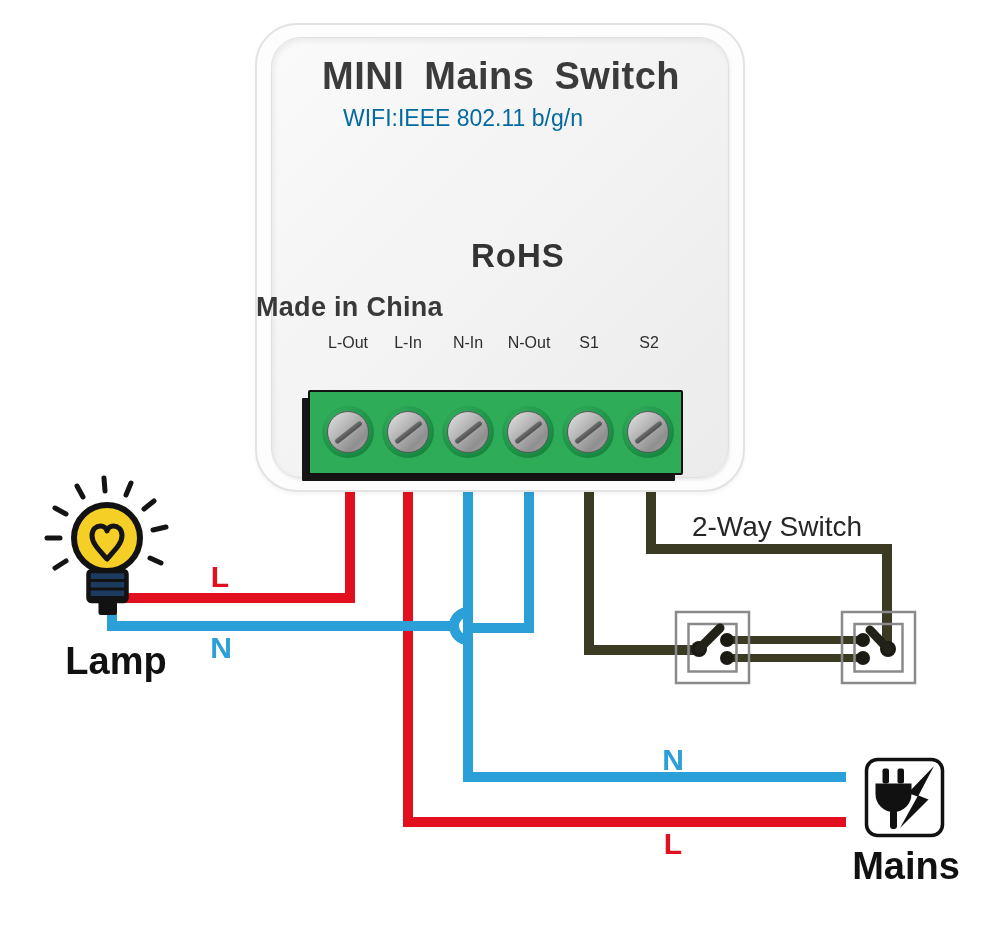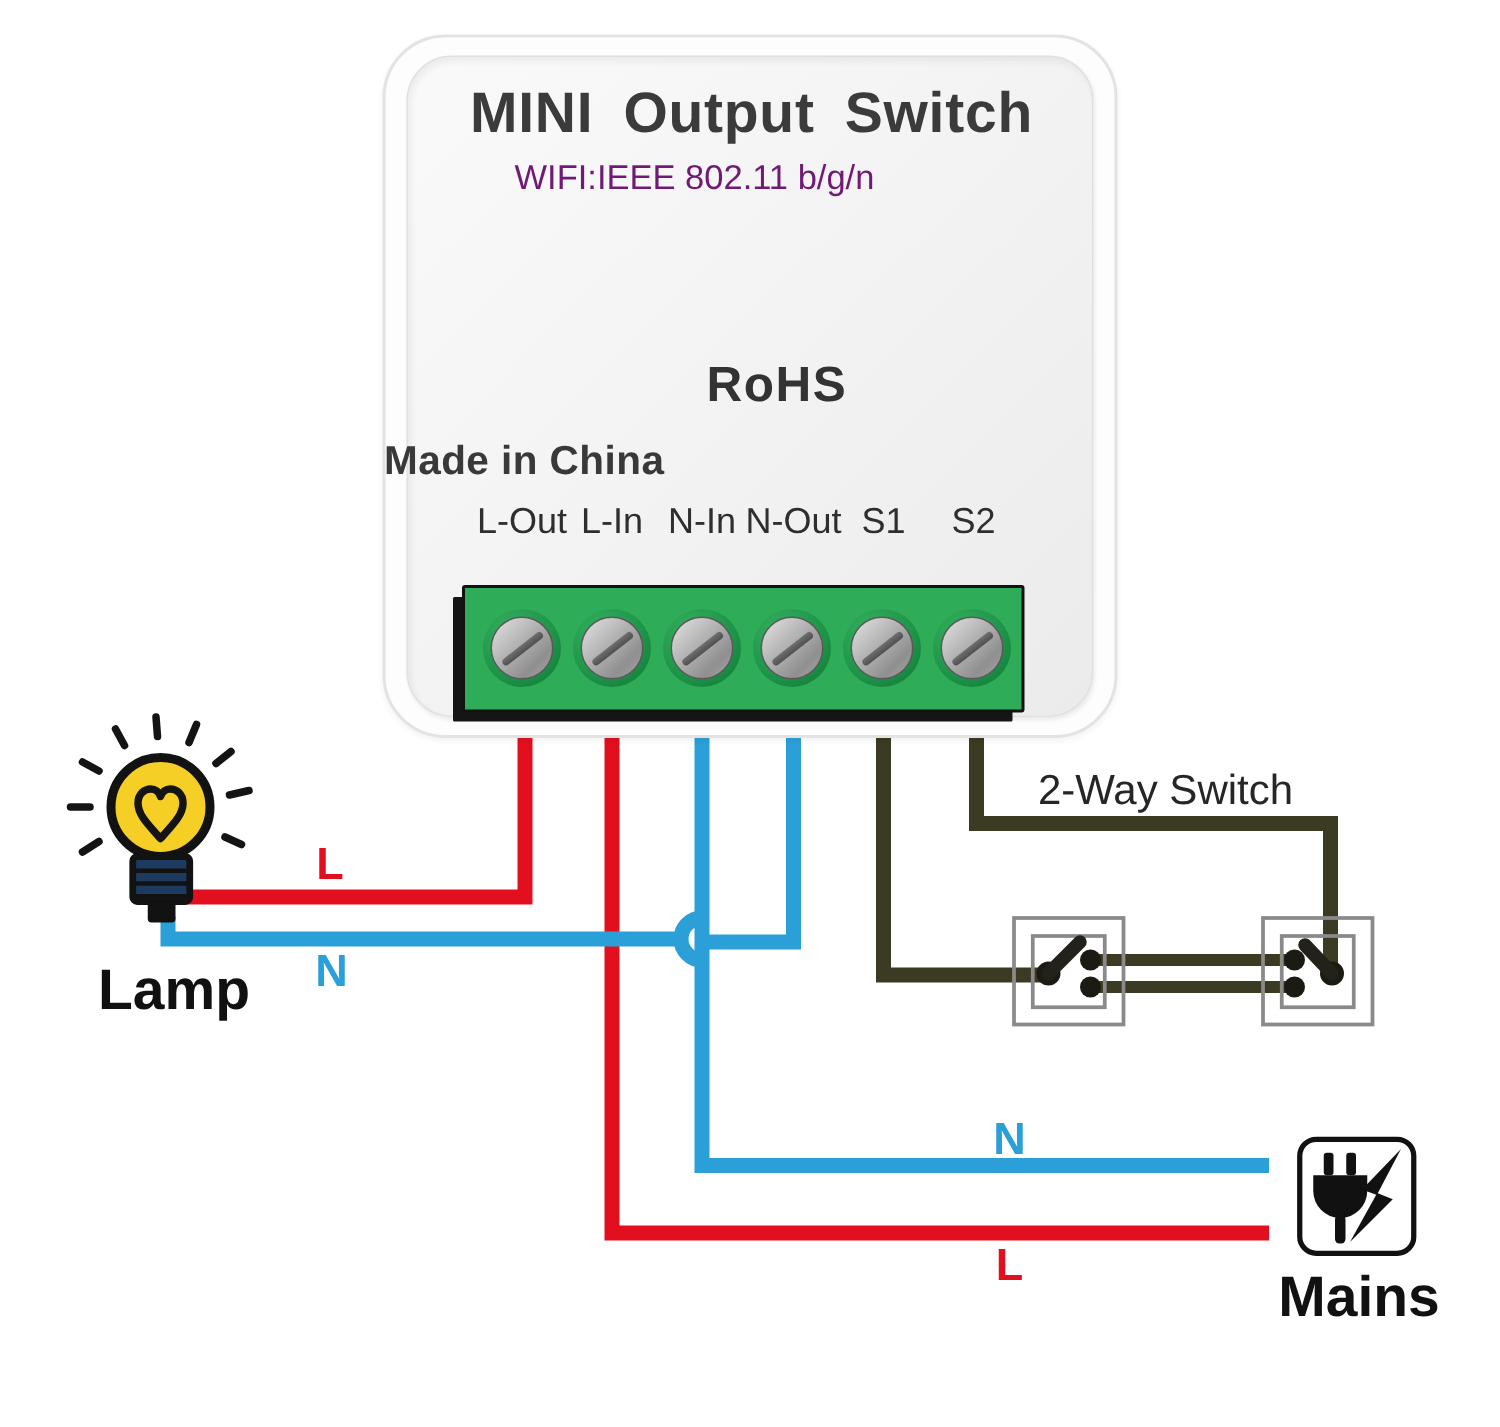--- a/index.html
+++ b/index.html
@@ -17,25 +17,25 @@
     position:absolute;left:271px;top:37px;width:458px;height:441px;
     background:linear-gradient(135deg,#fafafa 0%,#f2f2f2 55%,#ebebeb 100%);
     border:1px solid #e0e0e0;border-radius:30px;
     box-shadow:inset 2px 3px 5px rgba(0,0,0,0.06),1px 2px 3px rgba(0,0,0,0.08);
     box-sizing:border-box;
   }
   .device-title{
     position:absolute;left:256px;top:55px;width:490px;text-align:center;
     font-size:38px;font-weight:bold;color:#3b3b3b;word-spacing:9px;letter-spacing:.5px;
   }
-  .spec-block{position:absolute;left:343px;top:104px;font-size:23px;color:#701a75;line-height:29.5px;}
+  .spec-block{position:absolute;left:343px;top:104px;font-size:23px;color:#0369a1;line-height:29.5px;}
   .rohs{position:absolute;left:471px;top:237px;font-size:33px;font-weight:bold;color:#333;letter-spacing:1px;text-align:center;}
   .made-in{position:absolute;left:256px;top:292px;width:490px;
     font-size:27px;font-weight:600;color:#393939;letter-spacing:.3px;}
-  .tlabel{position:absolute;top:334px;transform:translateX(-50%);font-size:24px;font-weight:500;color:#2e2e2e;white-space:nowrap;}
+  .tlabel{position:absolute;top:334px;transform:translateX(-50%);font-size:16px;font-weight:500;color:#2e2e2e;white-space:nowrap;}
   
   .tblock{
     position:absolute;left:308px;top:390px;width:375px;height:85px;
     background:#2fac57;border:2px solid #121212;border-radius:2px;
     box-shadow:-7px 7px 0 -1px #151515;box-sizing:border-box;
   }
   .seat{position:absolute;top:14px;width:52px;height:52px;border-radius:50%;
     background:radial-gradient(circle at 35% 30%,#35b15f,#1d9348 60%,#0f7434);}
   .screw{position:absolute;left:5px;top:5px;width:42px;height:42px;border-radius:50%;
     background:linear-gradient(135deg,#e3e3e3 0%,#bcbcbc 35%,#8f8f8f 75%,#a9a9a9 100%);
@@ -139,21 +139,21 @@
       </g>
       <text x="618" y="265" text-anchor="middle" font-size="26" font-weight="bold" fill="#ffffff">Wi</text>
       <rect x="642.5" y="235" width="44" height="30.5" rx="7" fill="#ffffff"></rect>
       <text x="664.5" y="259" text-anchor="middle" font-size="25" font-weight="bold" fill="#333333">Fi</text>
     </g>
   </svg>
 
   <div class="device-outer"></div>
   <div class="device-inner"></div>
 
-  <div class="device-title">MINI Output Switch</div>
+  <div class="device-title">MINI Mains Switch</div>
 
   <div class="spec-block">
     <div>WIFI:IEEE 802.11 b/g/n</div>
   </div>
 
   <div class="rohs">RoHS</div>
   <div class="made-in">Made in China</div>
 
   <span class="tlabel" style="left:348px">L-Out</span>
   <span class="tlabel" style="left:408px">L-In</span>

